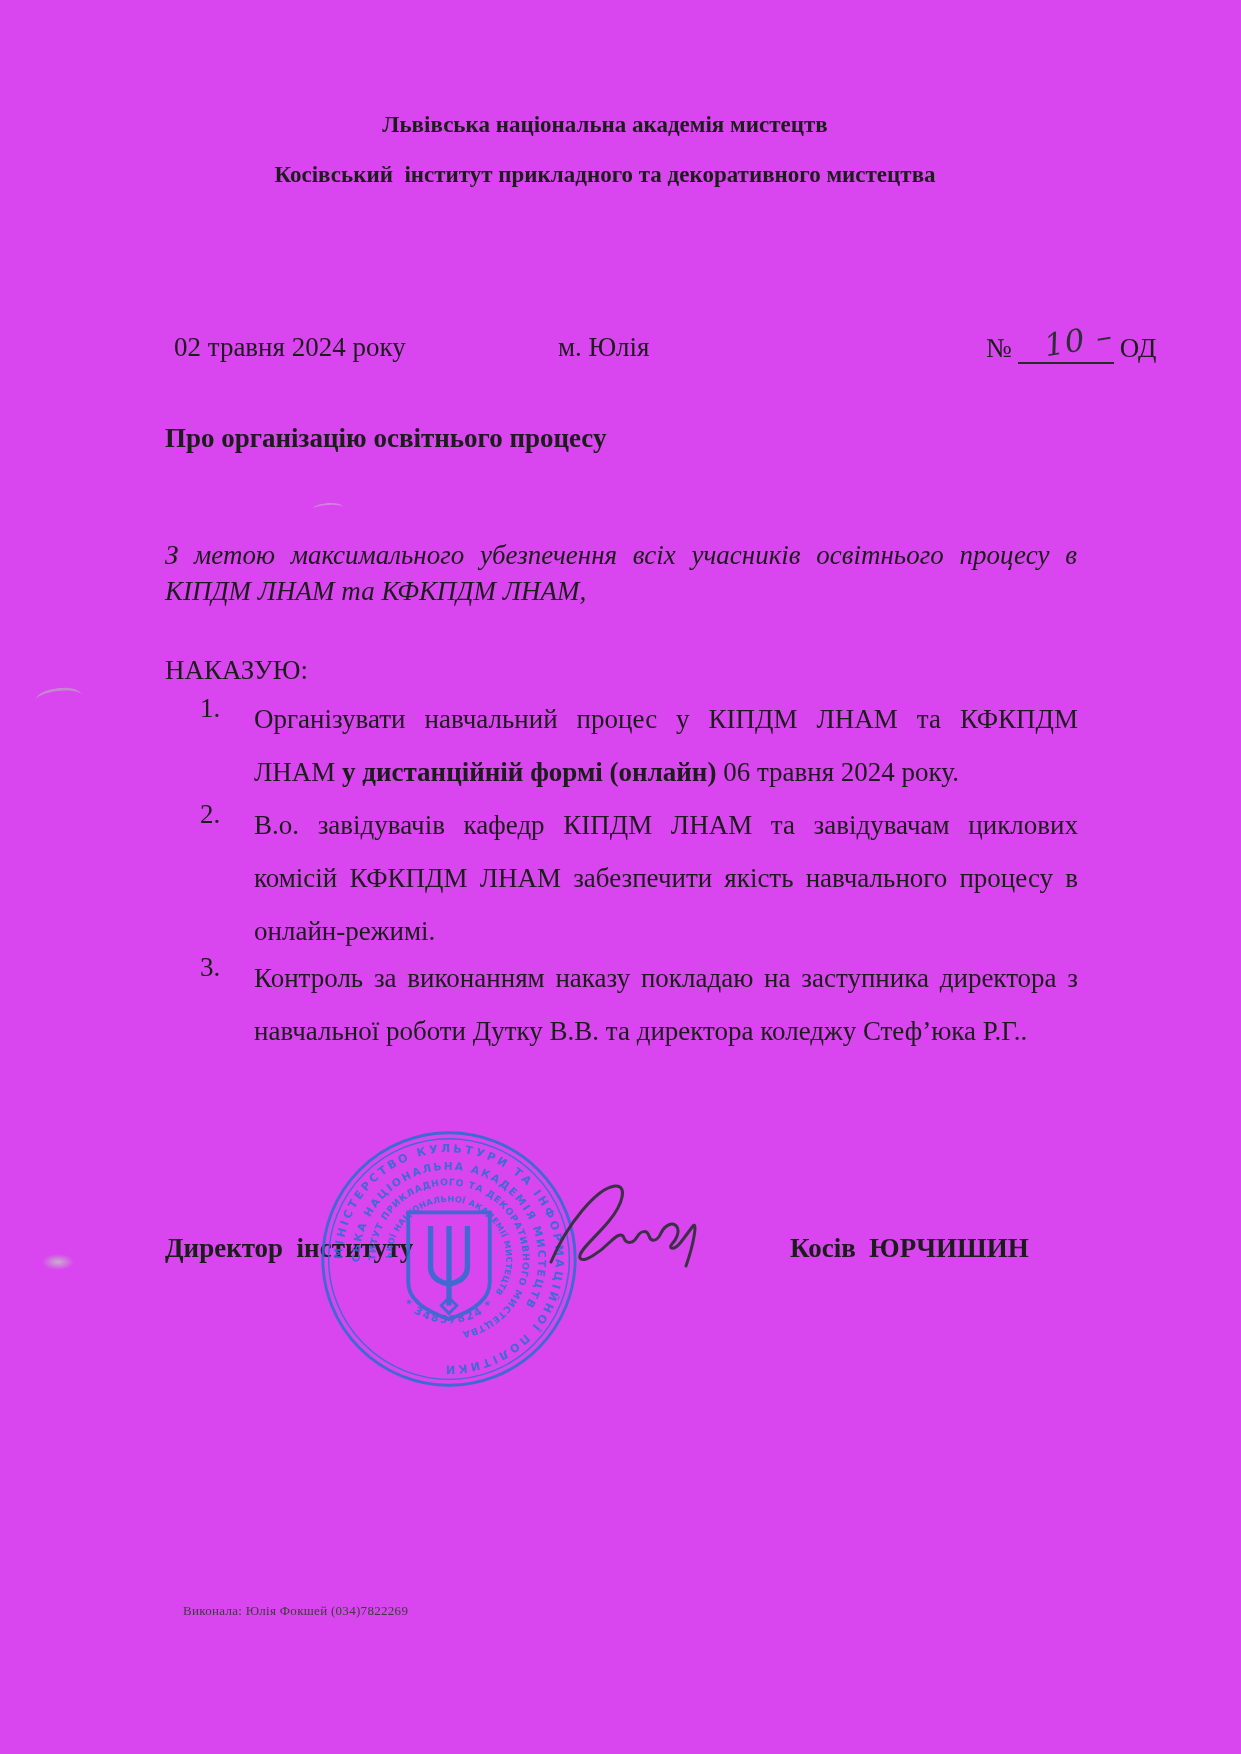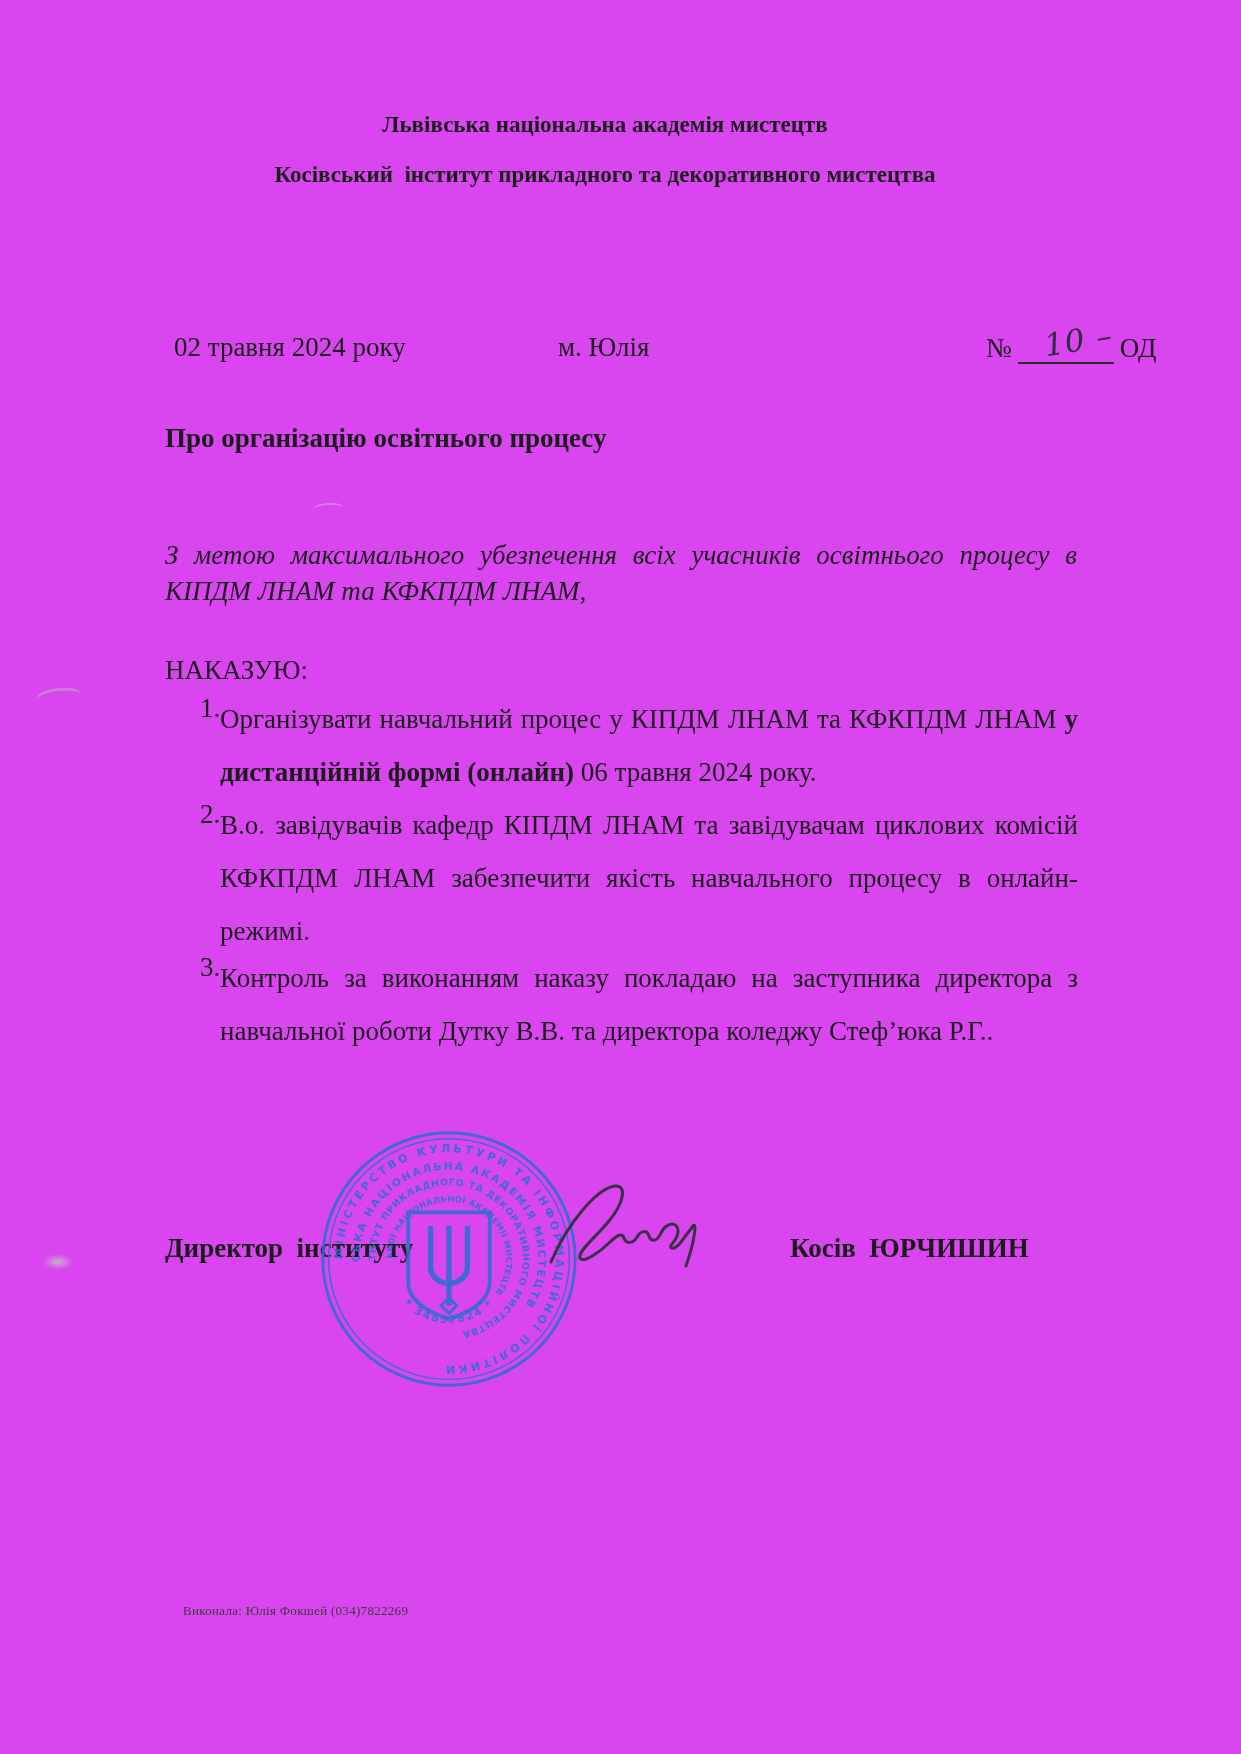--- a/index.html
+++ b/index.html
@@ -45,21 +45,21 @@
 
   .preamble{
     top:537px;left:165px;width:912px;
     font-size:27px;line-height:36px;text-align:justify;font-style:italic;
   }
   .order-verb{top:655px;left:165px;font-size:27px;}
 
   .item{left:200px;width:878px;}
   .item .num{position:absolute;left:0;top:0;font-size:27px;}
   .item .itext{
-    margin-left:20px;font-size:27px;line-height:53px;text-align:justify;
+    margin-left:54px;font-size:27px;line-height:53px;text-align:justify;
   }
   .item1{top:693px;}
   .item2{top:799px;}
   .item3{top:952px;}
 
   .sig-role{top:1233px;left:165px;font-size:27px;}
   .sig-name{top:1233px;left:790px;font-size:27px;}
 
   .stamp{left:317px;top:1127px;width:264px;height:264px;opacity:.88;}
   .stamp text{font-family:"DejaVu Sans", sans-serif;font-weight:bold;}

